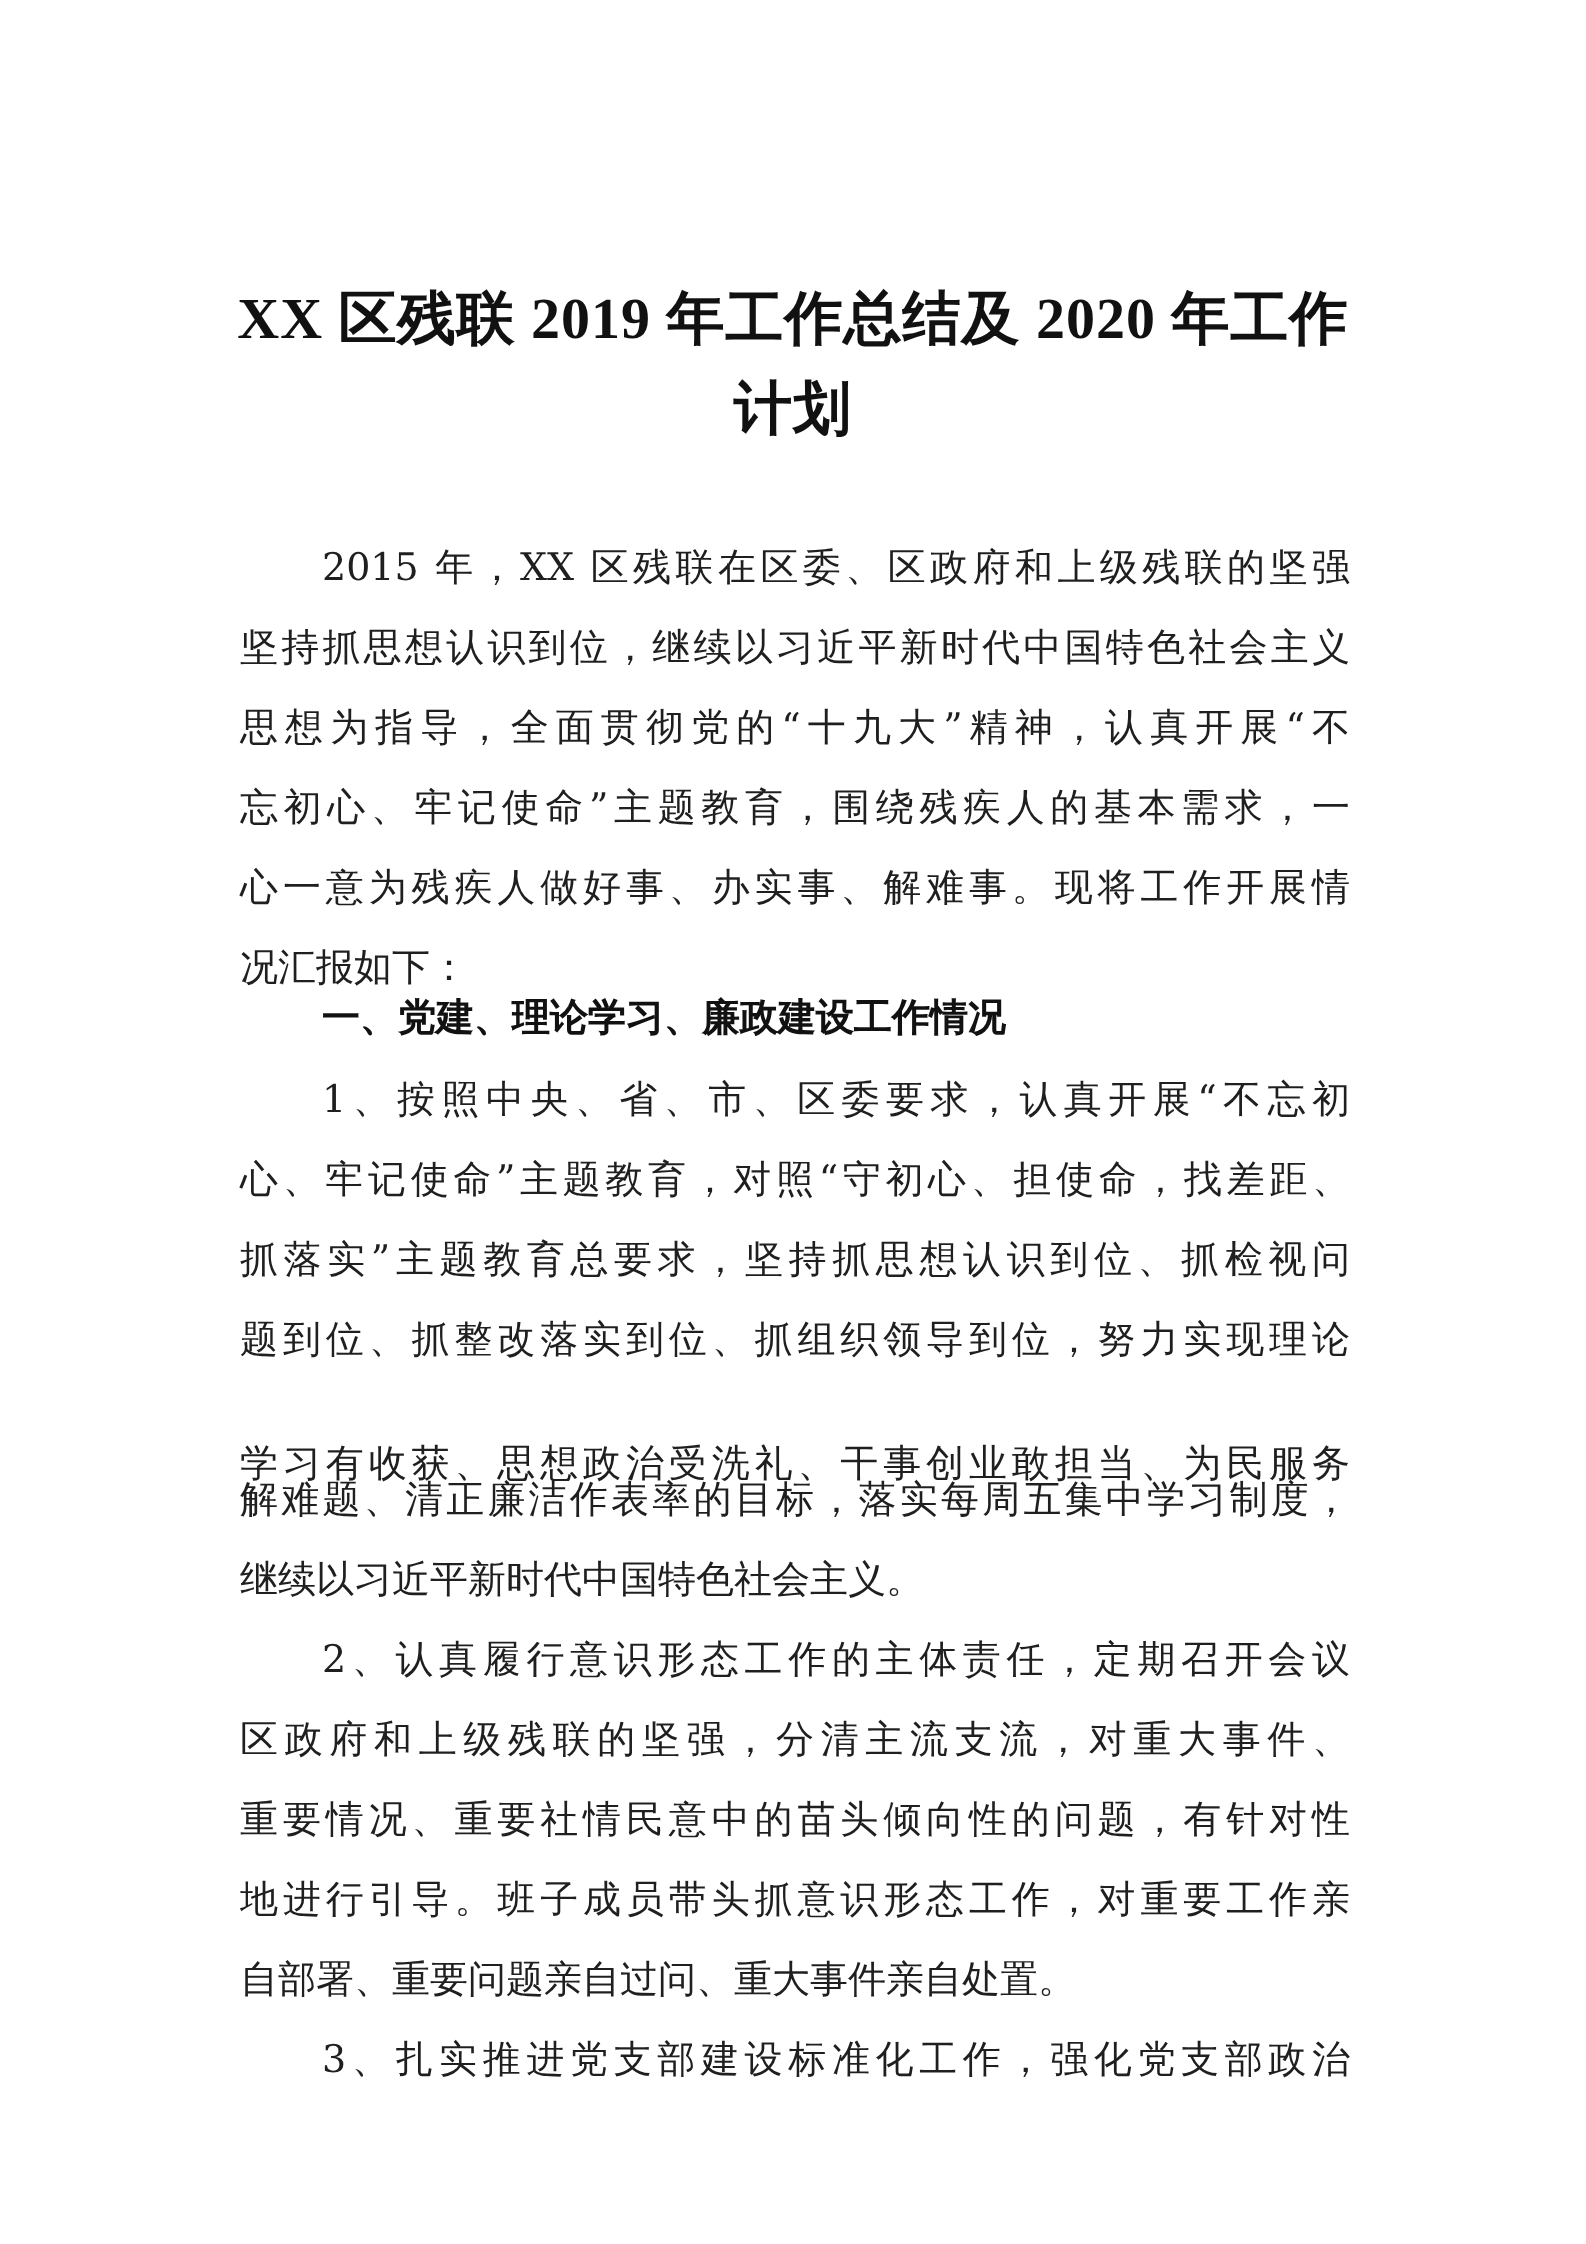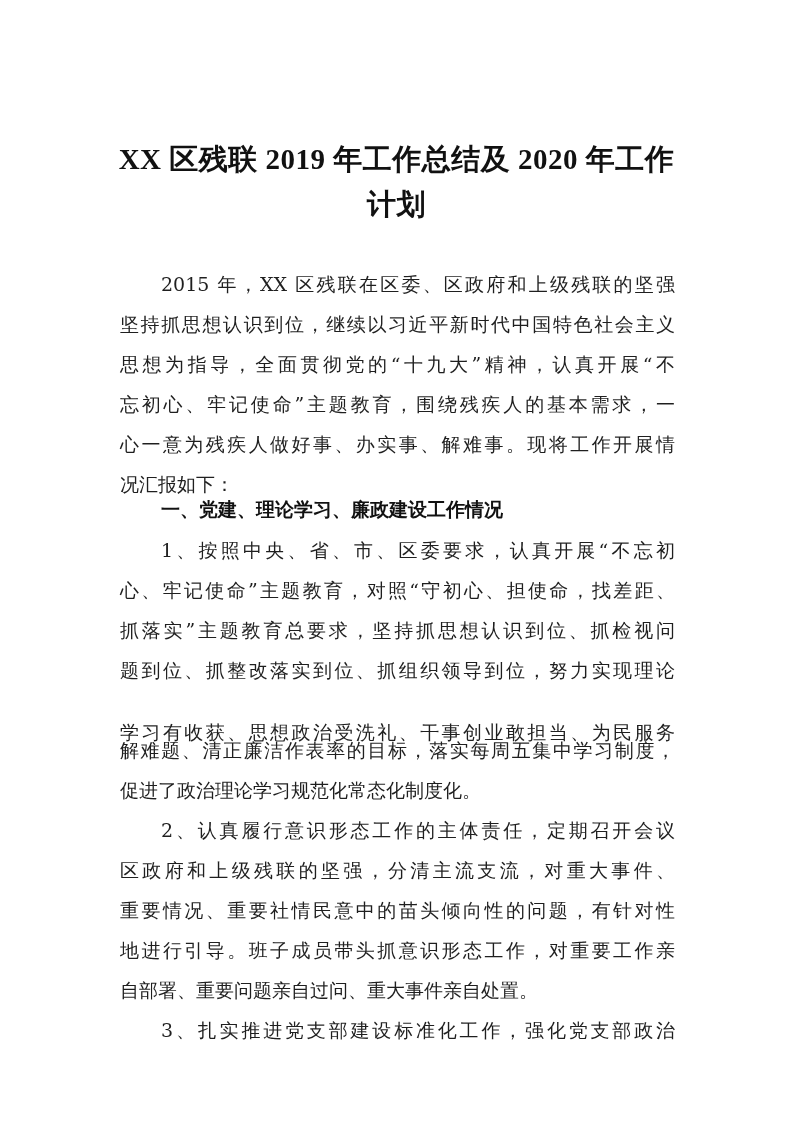--- a/index.html
+++ b/index.html
@@ -45,21 +45,21 @@
       white-space: nowrap;
       text-align: justify;
       text-align-last: justify;
       color: #1f1f1f;
     }
     .line.indent { left: 161px; width: 514px; }
     .line.last { text-align-last: left; }
     .heading {
       position: absolute;
       left: 161px;
-      font-family: Liberation Serif, serif;
+      font-family: Liberation Mono, monospace;
       font-weight: bold;
       font-size: 19px;
       line-height: 24px;
       white-space: nowrap;
       color: #111;
     }
   </style>
 </head>
 <body>
 
@@ -76,21 +76,21 @@
   <div class="line last" style="top:472px">况汇报如下：</div>
 
   <div class="heading" style="top:498px">一、党建、理论学习、廉政建设工作情况</div>
 
   <div class="line indent" style="top:538px">1、按照中央、省、市、区委要求，认真开展“不忘初</div>
   <div class="line" style="top:578px">心、牢记使命”主题教育，对照“守初心、担使命，找差距、</div>
   <div class="line" style="top:618px">抓落实”主题教育总要求，坚持抓思想认识到位、抓检视问</div>
   <div class="line" style="top:658px">题到位、抓整改落实到位、抓组织领导到位，努力实现理论</div>
   <div class="line" style="top:720px">学习有收获、思想政治受洗礼、干事创业敢担当、为民服务</div>
   <div class="line" style="top:738px">解难题、清正廉洁作表率的目标，落实每周五集中学习制度，</div>
-  <div class="line last" style="top:778px">促进了政治理论学习规范化常态化制度化。</div>
+  <div class="line last" style="top:778px">继续以习近平新时代中国特色社会主义。</div>
 
   <div class="line indent" style="top:818px">2、认真履行意识形态工作的主体责任，定期召开会议</div>
   <div class="line" style="top:858px">区政府和上级残联的坚强，分清主流支流，对重大事件、</div>
   <div class="line" style="top:898px">重要情况、重要社情民意中的苗头倾向性的问题，有针对性</div>
   <div class="line" style="top:938px">地进行引导。班子成员带头抓意识形态工作，对重要工作亲</div>
   <div class="line last" style="top:978px">自部署、重要问题亲自过问、重大事件亲自处置。</div>
 
   <div class="line indent" style="top:1018px">3、扎实推进党支部建设标准化工作，强化党支部政治</div>
 
 </div>

